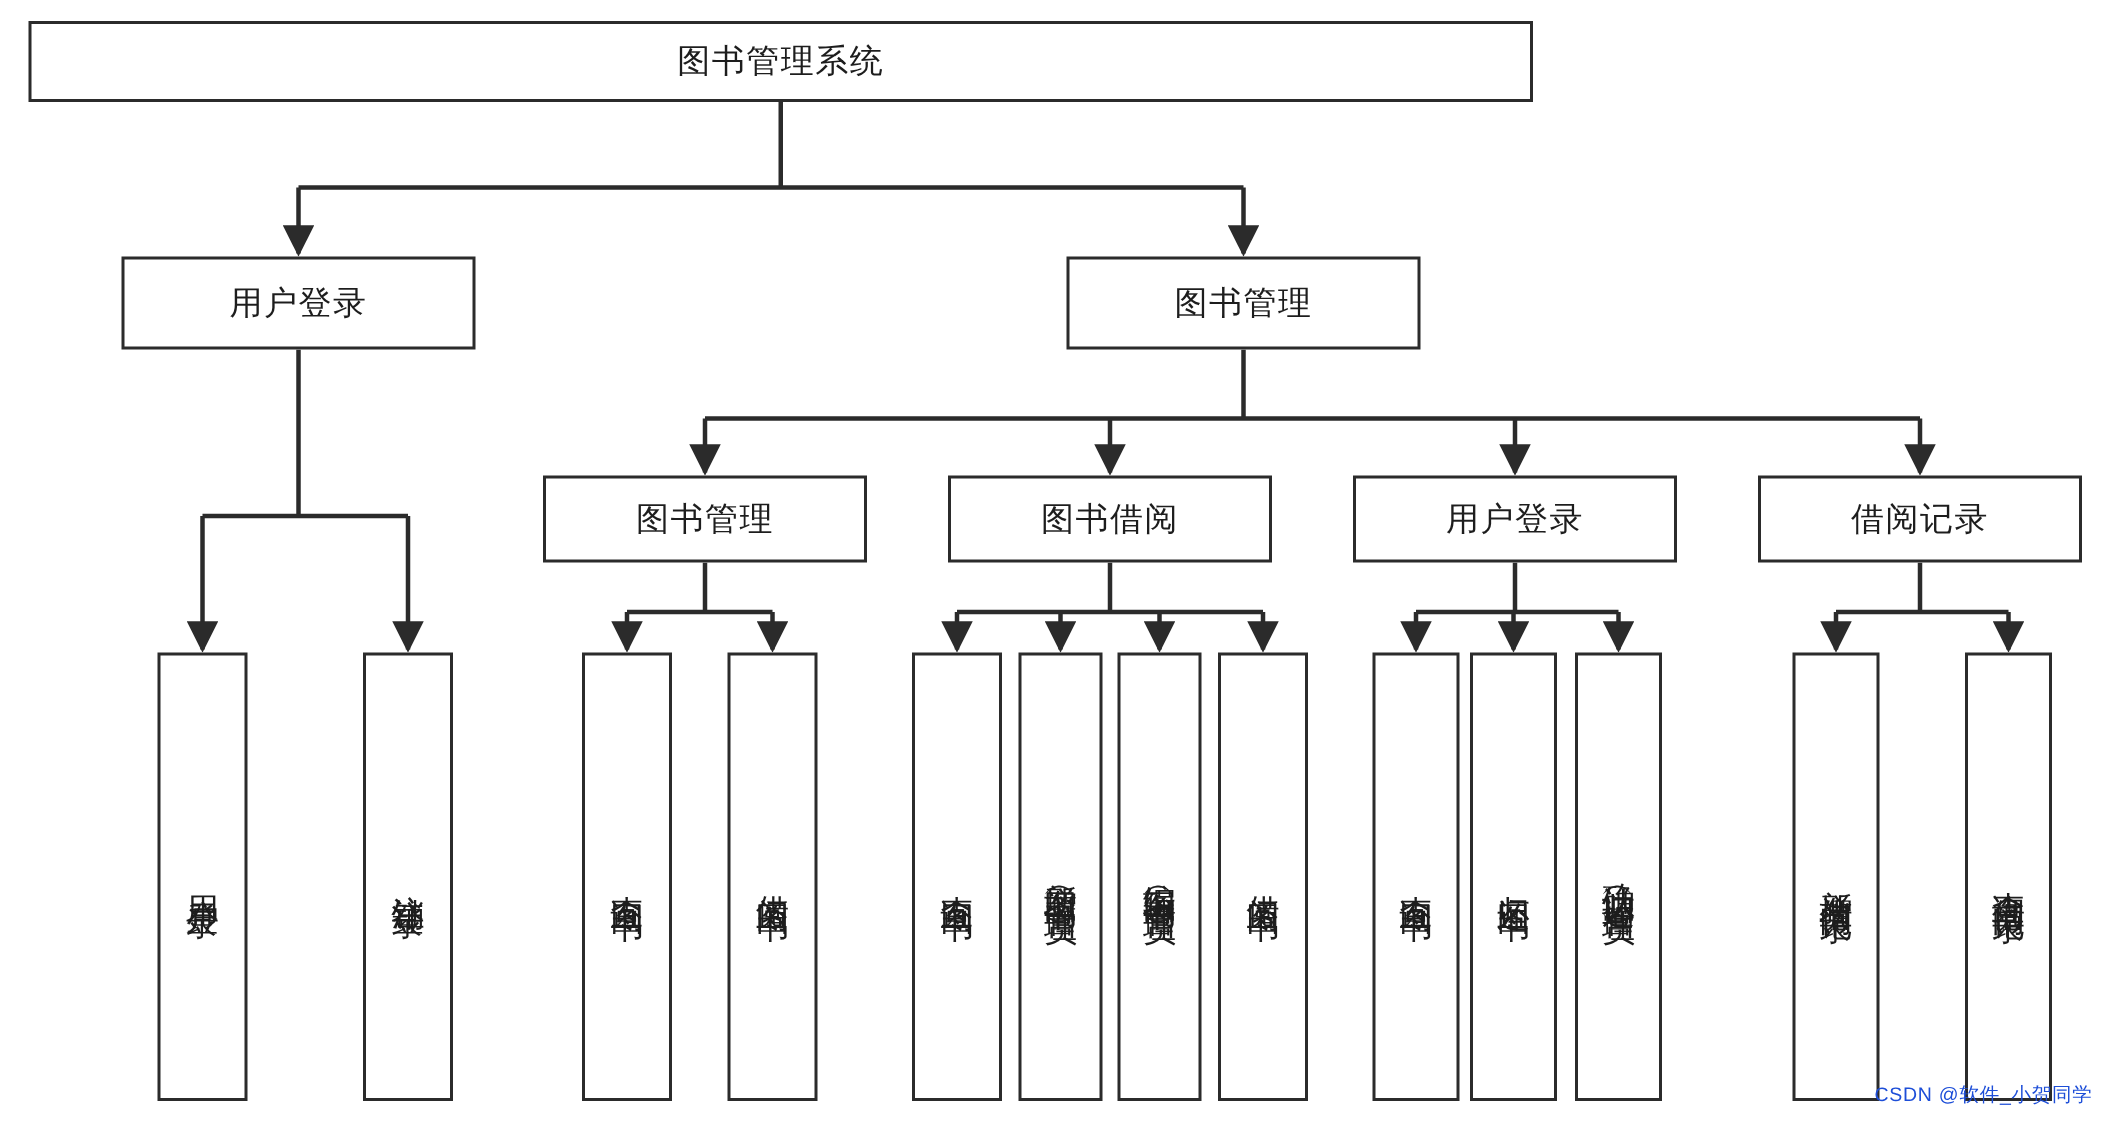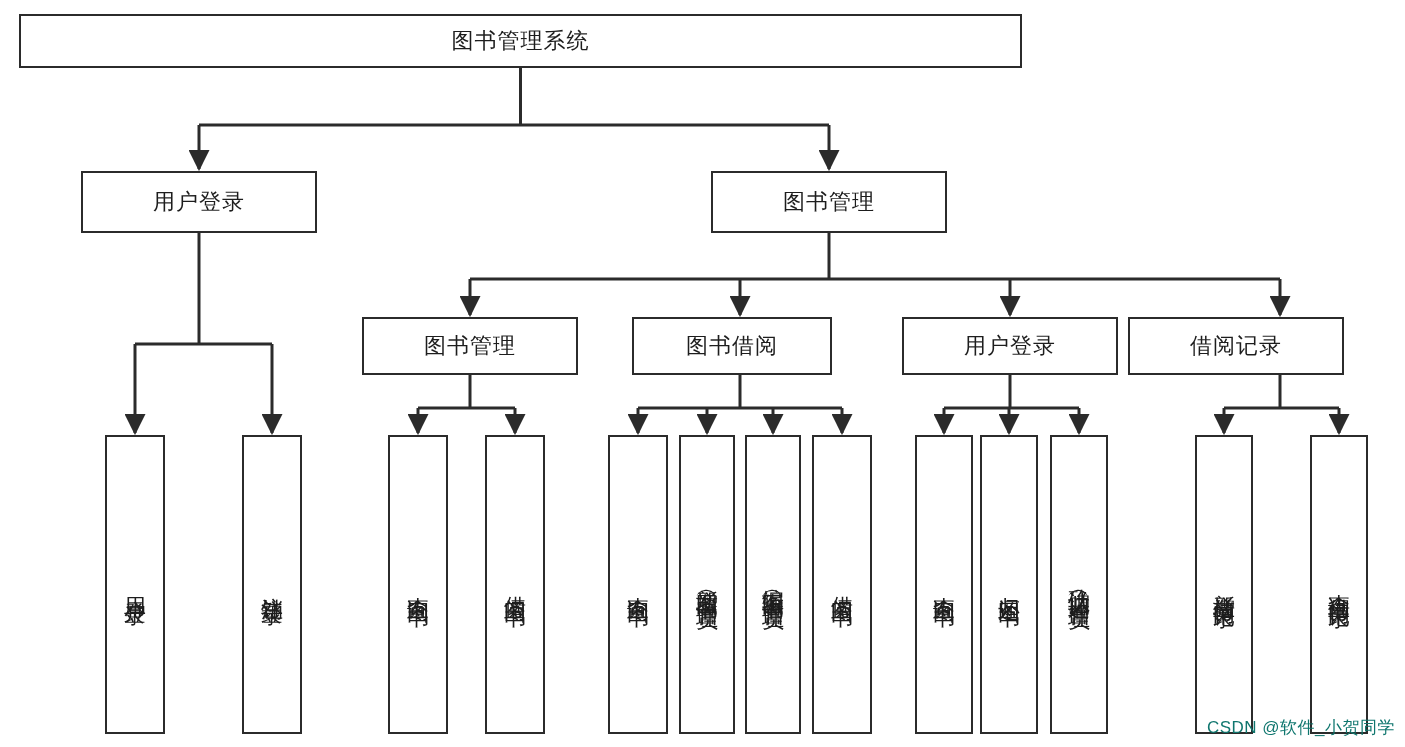--- a/index.html
+++ b/index.html
@@ -51,22 +51,22 @@
   .node.vert > span {
     writing-mode: vertical-rl;
     text-orientation: upright;
     display: block;
     text-align: center;
   }
   .watermark {
     position: absolute;
     right: 10px;
     bottom: 8px;
-    font-size: 17px;
-    color: #0f766e;
+    font-size: 13px;
+    color: #1d4ed8;
     white-space: nowrap;
     letter-spacing: 0.5px;
   }
 </style>
 </head>
 <body>
 
 <div id="canvas">
 
   <svg id="edges" viewBox="0 0 1405 747" xmlns="http://www.w3.org/2000/svg">
@@ -118,27 +118,27 @@
       </div>
       <div class="node horiz" style="left: 81px; top: 171px; width: 236px; height: 62px;">
         <span>用户登录</span>
       </div>
       <div class="node horiz" style="left: 711px; top: 171px; width: 236px; height: 62px;">
         <span>图书管理</span>
       </div>
       <div class="node horiz" style="left: 362px; top: 317px; width: 216px; height: 58px;">
         <span>图书管理</span>
       </div>
-      <div class="node horiz" style="left: 632px; top: 317px; width: 200px; height: 58px;">
+      <div class="node horiz" style="left: 632px; top: 317px; width: 216px; height: 58px;">
         <span>图书借阅</span>
       </div>
       <div class="node horiz" style="left: 902px; top: 317px; width: 216px; height: 58px;">
         <span>用户登录</span>
       </div>
-      <div class="node horiz" style="left: 1128px; top: 317px; width: 216px; height: 58px;">
+      <div class="node horiz" style="left: 1172px; top: 317px; width: 216px; height: 58px;">
         <span>借阅记录</span>
       </div>
       <div class="node vert" style="left: 105px; top: 435px; width: 60px; height: 299px;">
         <span>用户登录</span>
       </div>
       <div class="node vert" style="left: 242px; top: 435px; width: 60px; height: 299px;">
         <span>注销登录</span>
       </div>
       <div class="node vert" style="left: 388px; top: 435px; width: 60px; height: 299px;">
         <span>查询图书</span>

